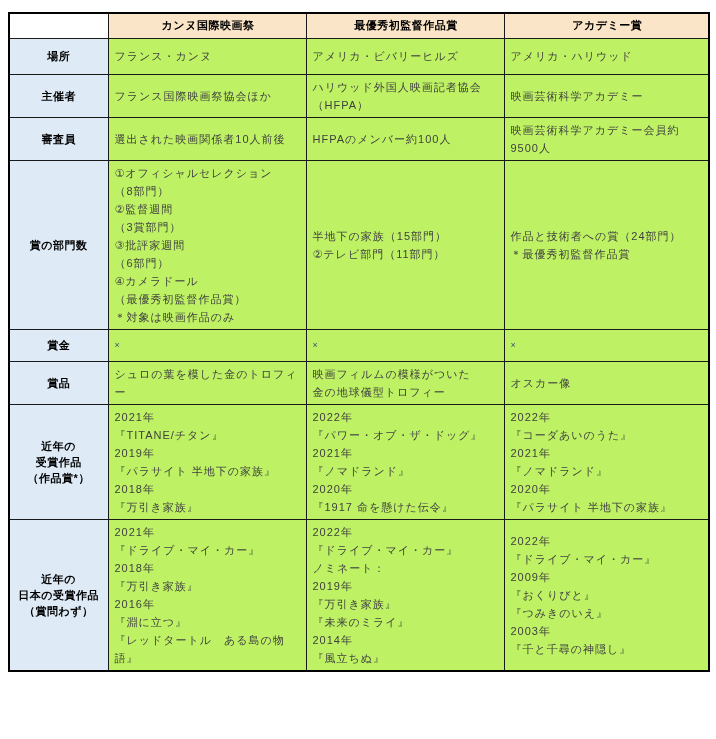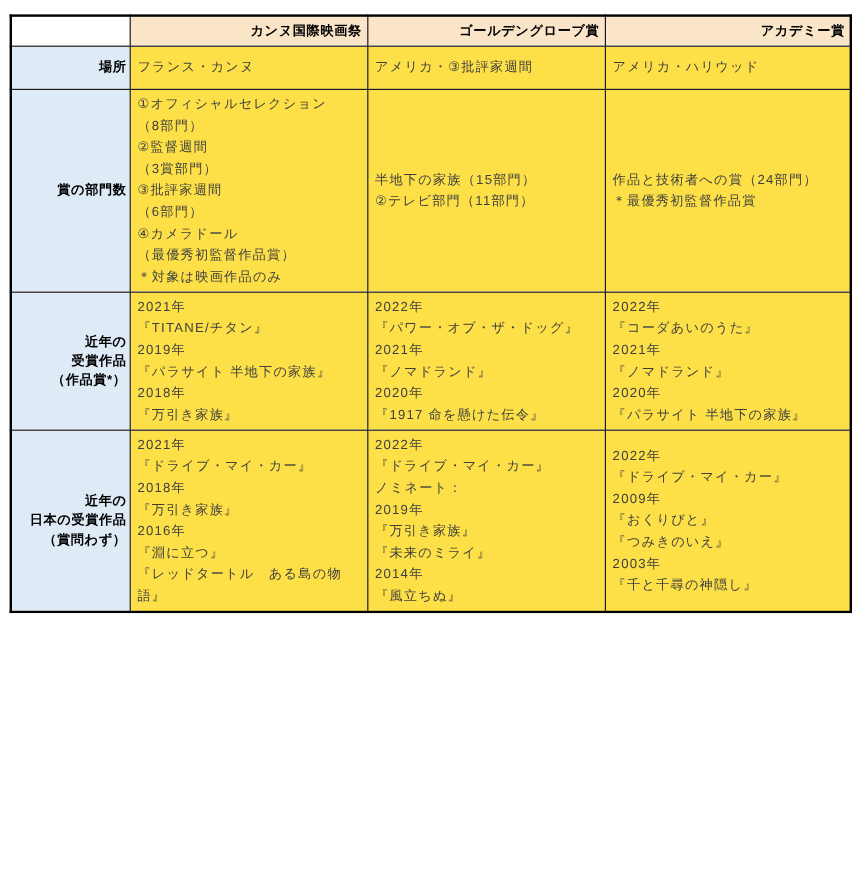--- a/index.html
+++ b/index.html
@@ -19,40 +19,40 @@
     border: 1px solid #1a1a1a;
     vertical-align: middle;
     overflow: hidden;
   }
   
   .award-table th.colhead {
     background: #fbe5c8;
     color: #000000;
     font-size: 11px;
     font-weight: bold;
-    text-align: right;
+    text-align: center;
     padding: 4px 4px 4px 6px;
     letter-spacing: 0.5px;
   }
   .award-table th.corner { background: #ffffff; }
   
   .award-table td.rowlabel {
     background: #deeaf6;
     color: #000000;
     font-size: 11px;
     font-weight: bold;
-    text-align: right;
+    text-align: center;
     white-space: pre-line;
     line-height: 16px;
     padding: 3px 2px;
     letter-spacing: 0.5px;
   }
   
   .award-table td.cell {
-    background: #fde047;
+    background: #bef264;
     color: #3f3f3f;
     font-size: 11px;
     text-align: left;
     white-space: pre-line;
     line-height: 18px;
     padding: 3px 4px 3px 6px;
     letter-spacing: 1px;
   }
   .award-table td.cell.xmark {
     font-size: 9px;
@@ -68,44 +68,70 @@
     <colgroup>
       <col style="width:99px">
       <col style="width:198px">
       <col style="width:198px">
       <col style="width:205px">
     </colgroup>
     <tbody>
         <tr style="height:25px">
       <th class="corner"></th>
       <th class="colhead">カンヌ国際映画祭</th>
-      <th class="colhead">ゴールデングローブ賞</th>
+      <th class="colhead">最優秀初監督作品賞</th>
       <th class="colhead">アカデミー賞</th>
     </tr>
     <tr style="height:36px">
       <td class="rowlabel">場所</td>
       <td class="cell">フランス・カンヌ</td>
-      <td class="cell">アメリカ・③批評家週間</td>
+      <td class="cell">アメリカ・ビバリーヒルズ</td>
       <td class="cell">アメリカ・ハリウッド</td>
+    </tr>
+    <tr style="height:37px">
+      <td class="rowlabel">主催者</td>
+      <td class="cell">フランス国際映画祭協会ほか</td>
+      <td class="cell">ハリウッド外国人映画記者協会
+（HFPA）</td>
+      <td class="cell">映画芸術科学アカデミー</td>
+    </tr>
+    <tr style="height:30px">
+      <td class="rowlabel">審査員</td>
+      <td class="cell">選出された映画関係者10人前後</td>
+      <td class="cell">HFPAのメンバー約100人</td>
+      <td class="cell">映画芸術科学アカデミー会員約9500人</td>
     </tr>
     <tr style="height:168px">
       <td class="rowlabel">賞の部門数</td>
       <td class="cell">①オフィシャルセレクション
 （8部門）
 ②監督週間
 （3賞部門）
 ③批評家週間
 （6部門）
 ④カメラドール
 （最優秀初監督作品賞）
 ＊対象は映画作品のみ</td>
       <td class="cell">半地下の家族（15部門）
 ②テレビ部門（11部門）</td>
       <td class="cell">作品と技術者への賞（24部門）
 ＊最優秀初監督作品賞</td>
+    </tr>
+    <tr style="height:32px">
+      <td class="rowlabel">賞金</td>
+      <td class="cell xmark">×</td>
+      <td class="cell xmark">×</td>
+      <td class="cell xmark">×</td>
+    </tr>
+    <tr style="height:36px">
+      <td class="rowlabel">賞品</td>
+      <td class="cell">シュロの葉を模した金のトロフィー</td>
+      <td class="cell">映画フィルムの模様がついた
+金の地球儀型トロフィー</td>
+      <td class="cell">オスカー像</td>
     </tr>
     <tr style="height:114px">
       <td class="rowlabel">近年の
 受賞作品
 （作品賞*）</td>
       <td class="cell">2021年
 『TITANE/チタン』
 2019年
 『パラサイト 半地下の家族』
 2018年

